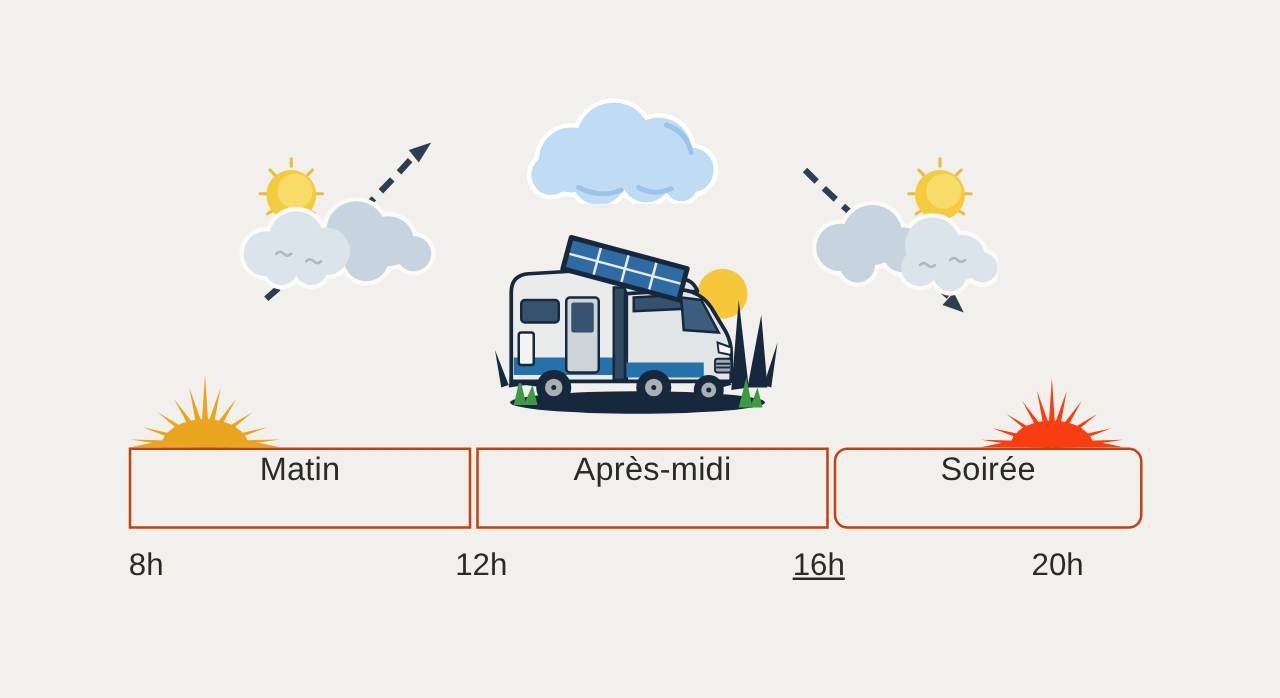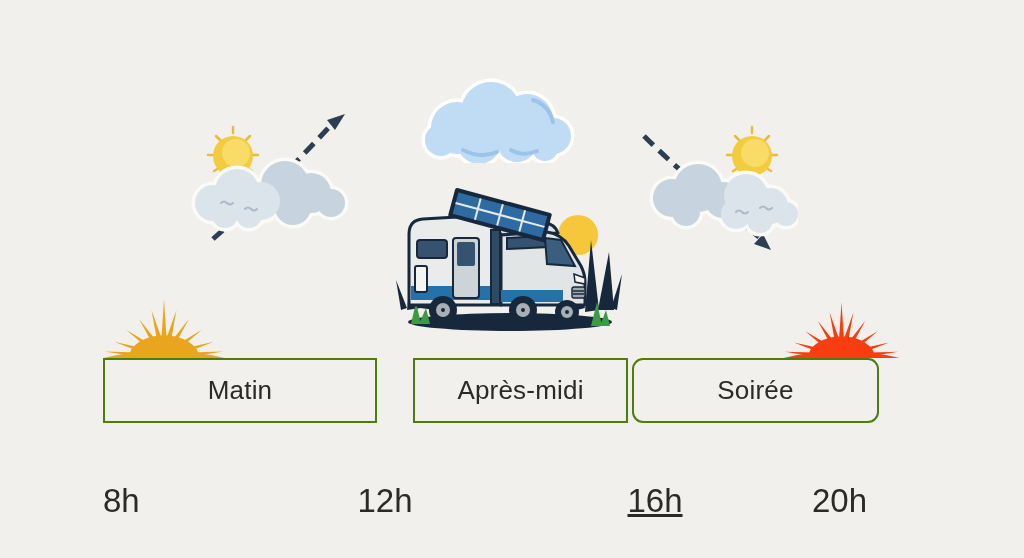--- a/index.html
+++ b/index.html
@@ -15,38 +15,37 @@
   .abs{position:absolute;}
 
   
   .timeline{
     position:absolute;left:103px;top:358px;
     display:flex;gap:4px;
   }
   .period{
     box-sizing:border-box;
     height:65px;
-    border:2px solid #4d7c0f;
-    display:flex;align-items:center;justify-content:center;
+    border:2px solid #c2410c;
+    display:flex;justify-content:center;
     background:transparent;
   }
   .period span{
     font-size:26px;
     letter-spacing:0.2px;
     color:#2B2A26;
   }
-  .p1{width:274px;} .p2{width:215px;margin-left:32px;} .p3{width:247px;border-radius:11px;}
+  .p1{width:274px;} .p2{width:282px;} .p3{width:247px;border-radius:11px;}
 
   
   .hour{
     position:absolute;top:438px;
-    font-size:33px;
+    font-size:25px;
     color:#2B2A26;
     white-space:nowrap;
-    margin-top:44px;
   }
   .h8{left:103px;}
   .h12{left:385px;transform:translateX(-50%);}
   .h16{left:655px;transform:translateX(-50%);text-decoration:underline;}
   .h20{left:867px;transform:translateX(-100%);}
 </style>
 </head>
 <body>
 
 <div class="canvas">

